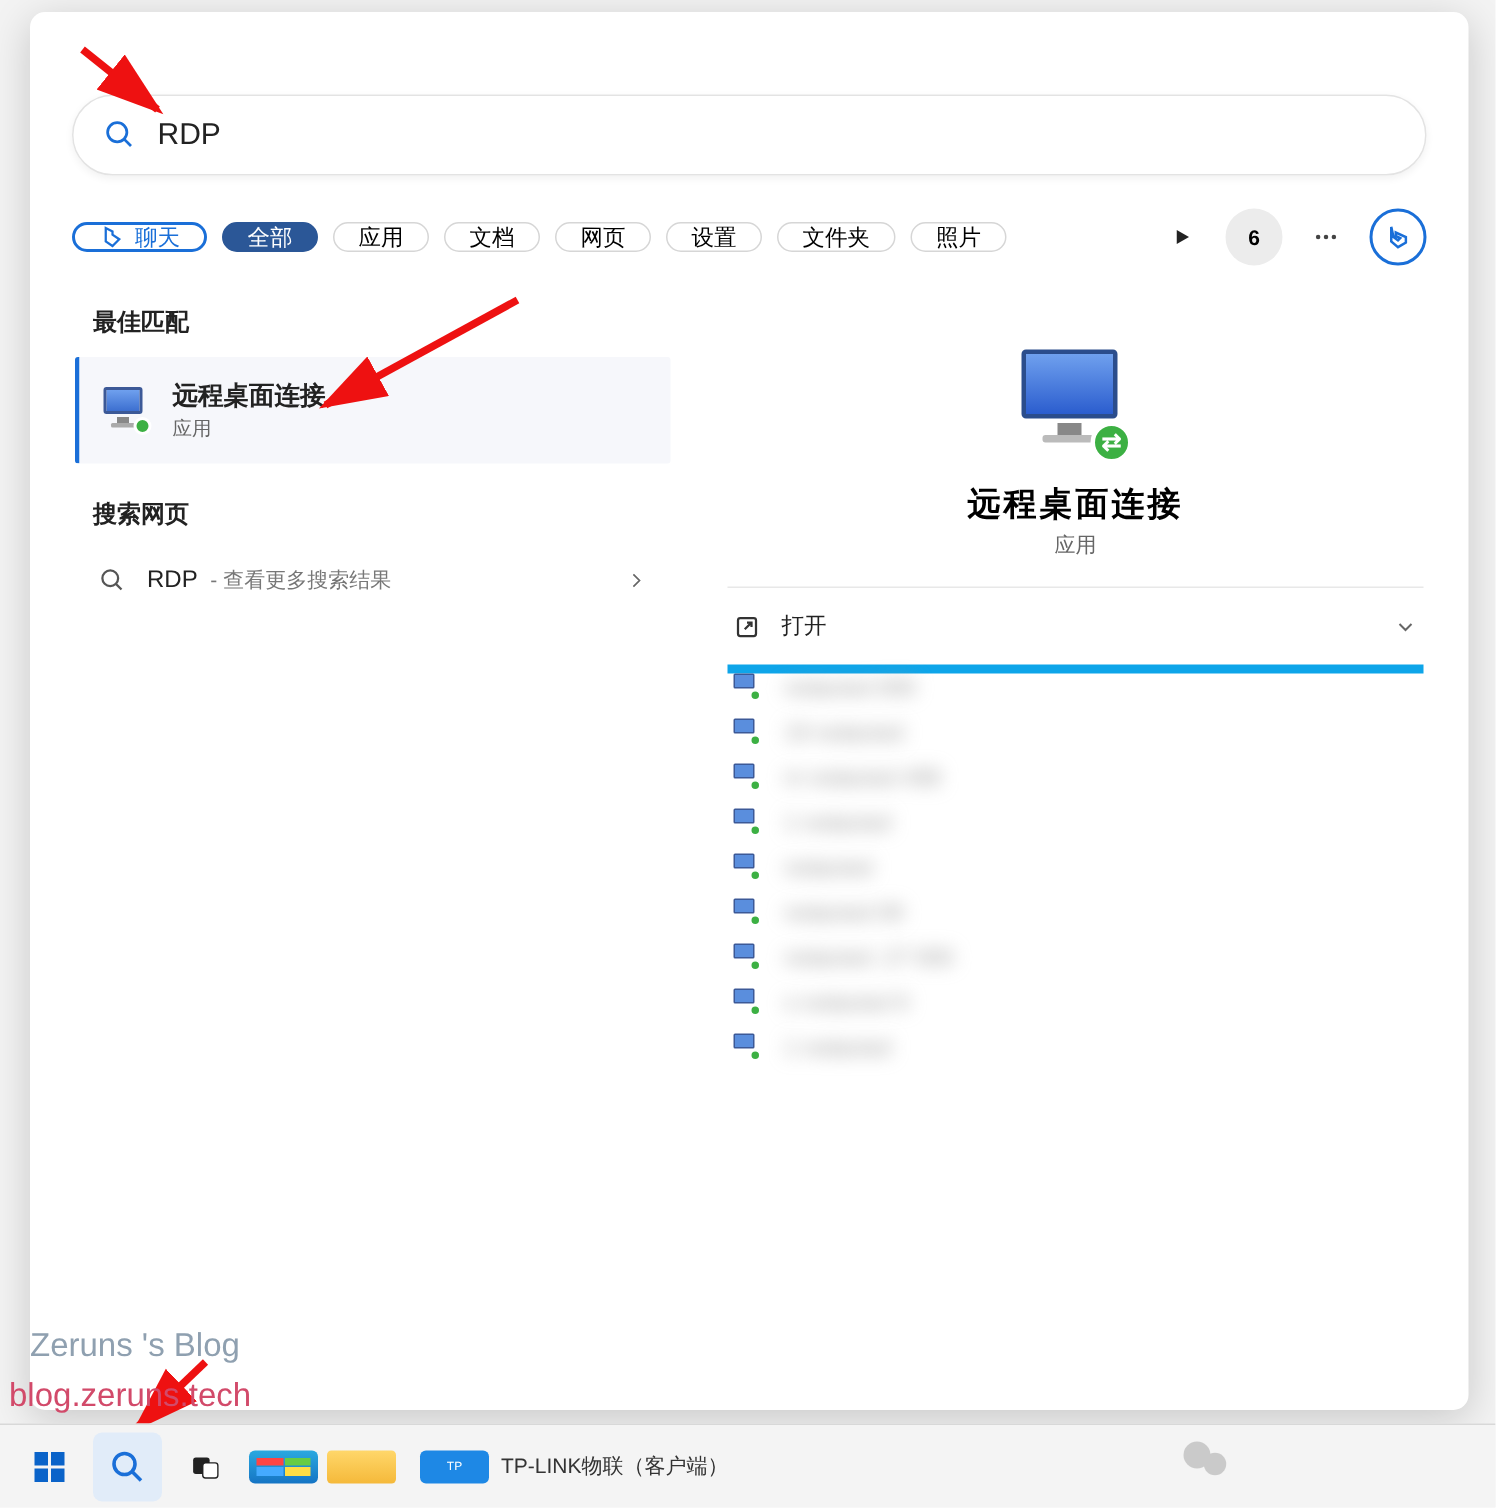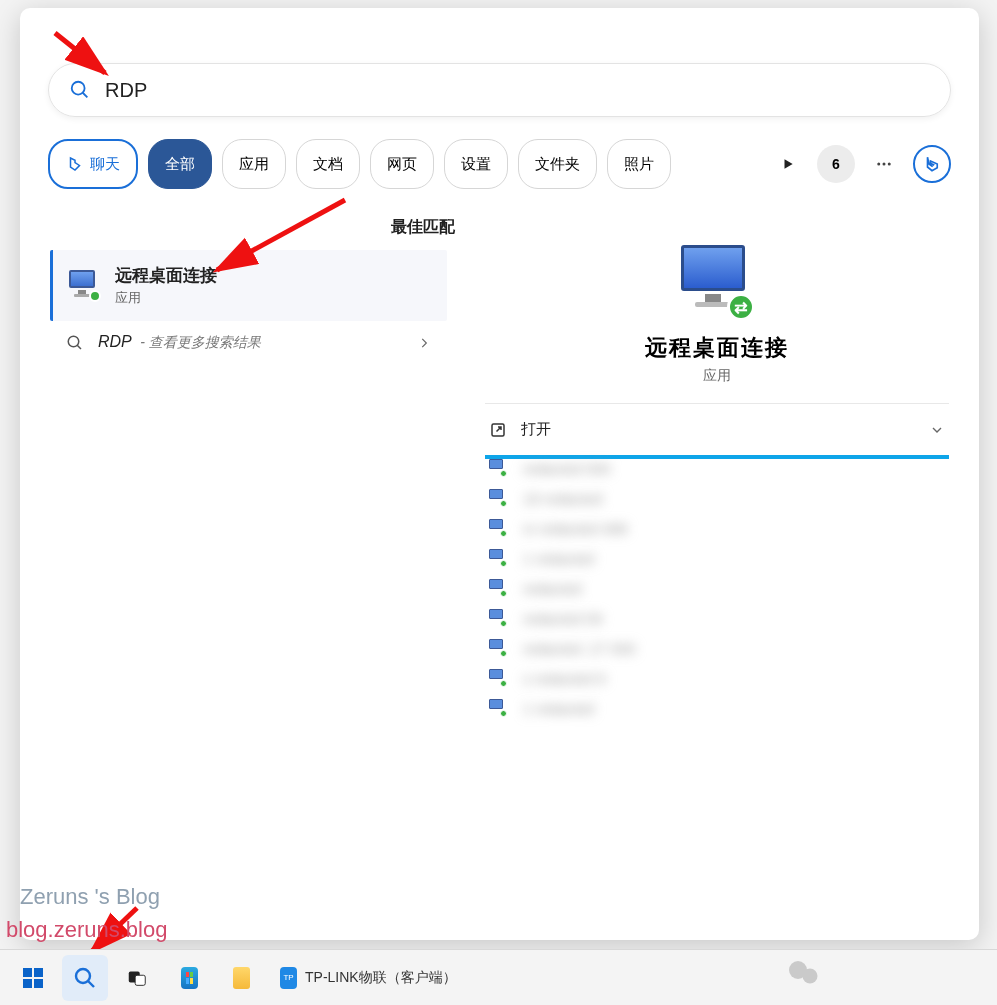--- a/index.html
+++ b/index.html
@@ -40,21 +40,21 @@
     color: #222;
     background: transparent;
   }
   .filter-row {
     display: flex;
     align-items: center;
     padding: 6px 28px 14px 28px;
     gap: 10px;
   }
   .filter-pill {
-    height: 50px;
+    height: 20px;
     border: 1px solid #d6d6d6;
     border-radius: 20px;
     padding: 0 16px;
     display: flex;
     align-items: center;
     font-size: 15px;
     cursor: pointer;
     background: #fff;
     gap:6px;
   }
@@ -64,21 +64,21 @@
   .round-btn {
     width:38px;height:38px;border-radius:50%;
     border:1px solid #e5e5e5;
     display:flex;align-items:center;justify-content:center;
     background:#fff;cursor:pointer;
   }
   .round-btn.badge { background:#ececec; font-size:14px; font-weight:600; border:none;}
   .main-cols { display:flex; flex:1; overflow:hidden; }
   .left-col { flex:0 0 435px; padding: 8px 0 0 30px; }
   .right-col { flex:1; padding: 12px 30px 0 30px; overflow:hidden;}
-  .section-hdr { font-size:16px; font-weight:600; margin:6px 0 12px 12px; color:#222;text-align:right; }
+  .section-hdr { font-size:16px; font-weight:600; margin:6px 0 12px 12px; color:#222; }
   .result-card {
     display:flex; align-items:center; gap:14px;
     padding:14px 16px;
     background:#f6f7fb;
     border-left:3px solid #1a6fd8;
     border-radius:2px;
     margin-right:8px;
   }
   .rdc-icon { width:32px;height:32px; position:relative; }
   .rdc-icon .monitor {
@@ -89,42 +89,42 @@
   .rdc-icon .base{width:16px;height:3px;background:#aaa;position:absolute;top:24px;left:5px;border-radius:1px;}
   .rdc-icon .dot{width:12px;height:12px;background:#3cb043;border-radius:50%;position:absolute;bottom:0;right:0;border:2px solid #fff;}
   .rdc-icon-lg { width:80px;height:80px;position:relative;margin:30px auto 8px auto;}
   .rdc-icon-lg .monitor{width:64px;height:46px;border:3px solid #2b4d8c;background:linear-gradient(#6fa0ee,#2b5dce);position:absolute;top:0;left:4px;border-radius:3px;}
   .rdc-icon-lg .stand{width:16px;height:8px;background:#888;position:absolute;top:49px;left:28px;}
   .rdc-icon-lg .base{width:36px;height:5px;background:#bbb;position:absolute;top:57px;left:18px;border-radius:2px;}
   .rdc-icon-lg .dot{width:28px;height:28px;background:#3cb043;border-radius:50%;position:absolute;bottom:4px;right:2px;border:3px solid #fff;display:flex;align-items:center;justify-content:center;color:#fff;font-weight:bold;}
   .result-card .meta .title{font-size:17px;font-weight:600;color:#222;}
   .result-card .meta .sub{font-size:13px;color:#666;margin-top:2px;}
   .web-row{display:flex;align-items:center;justify-content:space-between;padding:12px 16px;margin-right:8px;cursor:pointer;}
-  .web-row-left{display:flex;align-items:center;gap:14px;font-style:italic;}
+  .web-row-left{display:flex;gap:14px;}
   .web-row .q{font-size:16px;color:#222;}
   .web-row .hint{font-size:14px;color:#777;margin-left:4px;}
   .right-panel {display:flex;flex-direction:column;height:100%;}
   .rp-header{text-align:center;border-bottom:1px solid #e8e8e8;padding-bottom:18px;}
   .rp-title{font-size:22px;font-weight:600;letter-spacing:2px;margin-top:6px;}
   .rp-sub{font-size:14px;color:#666;margin-top:4px;}
-  .rp-action{display:flex;align-items:center;justify-content:space-between;padding:16px 4px;border-bottom:4px solid #0ea5e9;}
+  .rp-action{display:flex;align-items:center;justify-content:space-between;padding:16px 4px;border-bottom:6px solid #0ea5e9;}
   .rp-open{display:flex;align-items:center;gap:14px;font-size:15px;color:#222;cursor:pointer;}
   .recent-label{font-size:14px;color:#444;margin:18px 4px 12px 4px;}
   .recent-list{display:flex;flex-direction:column;gap:12px;padding-left:4px;}
   .recent-item{display:flex;align-items:center;gap:16px;font-size:15px;color:#333;}
   .rdc-mini{width:18px;height:18px;position:relative;flex:0 0 18px;}
   .rdc-mini .m{width:14px;height:10px;border:1px solid #3c5997;background:#5a8edd;position:absolute;top:0;left:0;border-radius:1px;}
   .rdc-mini .d{width:7px;height:7px;background:#3cb043;border-radius:50%;position:absolute;bottom:0;right:0;border:1px solid #fff;}
   .blur{filter:blur(6px);color:#999;}
   .arrow{position:absolute;pointer-events:none;}
   .taskbar{position:absolute;bottom:0;left:0;right:0;height:56px;background:#f4f4f4;border-top:1px solid #d8d8d8;display:flex;align-items:center;padding:0 10px;gap:6px;}
   .tb-btn{width:46px;height:46px;border-radius:6px;display:flex;align-items:center;justify-content:center;cursor:pointer;}
   .tb-btn.active{background:#e1ecf9;}
   .tb-app{display:flex;align-items:center;gap:8px;padding:0 10px;height:46px;border-radius:6px;font-size:14px;color:#333;cursor:pointer;}
-  .tb-ico{width:17px;height:22px;border-radius:4px;}
+  .tb-ico{width:46px;height:22px;border-radius:4px;}
   .wm1{position:absolute;left:20px;bottom:95px;font-size:22px;color:#8fa0b0;font-weight:500;}
   .wm2{position:absolute;left:6px;bottom:62px;font-size:22px;color:#d24a6a;font-weight:500;}
   .wm3{position:absolute;right:10px;bottom:20px;font-size:24px;color:#b7b7b7;font-weight:500;pointer-events:none;}
   .wechat-ovl{position:absolute;right:175px;bottom:14px;width:36px;height:36px;opacity:0.45;}
 </style>
 </head>
 <body>
 
 <div class="search-panel">
 
@@ -197,20 +197,21 @@
             <div class="stand"></div>
             <div class="base"></div>
             <div class="dot"></div>
         </div>
         <div class="meta">
           <div class="title">远程桌面连接</div>
           <div class="sub">应用</div>
         </div>
       </div>
 
+      <div class="section-hdr" style="margin-top:24px;">搜索网页</div>
       <div class="web-row">
         <div class="web-row-left">
           <svg width="18" height="18" viewBox="0 0 24 24" fill="none" stroke="#555" stroke-width="2">
               <circle cx="10" cy="10" r="7"></circle>
               <line x1="20" y1="20" x2="15" y2="15"></line>
             </svg>
           <span>
             <span class="q">RDP</span>
             <span class="hint">- 查看更多搜索结果</span>
           </span>
@@ -334,21 +335,21 @@
 <svg class="arrow" style="bottom:42px;left:82px;" width="70" height="60">
     <defs>
       <marker id="ah3" markerWidth="10" markerHeight="10" refX="8" refY="3" orient="auto">
         <path d="M0,0 L9,3 L0,6 Z" fill="#e11"></path>
       </marker>
     </defs>
     <path d="M55,5 L10,48" stroke="#e11" stroke-width="5" fill="none" marker-end="url(#ah3)"></path>
   </svg>
 
 <div class="wm1">Zeruns 's Blog</div>
-<div class="wm2">blog.zeruns.blog</div>
+<div class="wm2">blog.zeruns.tech</div>
 <div class="wm3">公众号：Zeruns</div>
 
 <div class="taskbar">
   <div class="tb-btn">
     <svg width="24" height="24" viewBox="0 0 24 24">
         <rect x="2" y="2" width="9" height="9" fill="#0a63c9"></rect>
         <rect x="13" y="2" width="9" height="9" fill="#0a63c9"></rect>
         <rect x="2" y="13" width="9" height="9" fill="#0a63c9"></rect>
         <rect x="13" y="13" width="9" height="9" fill="#0a63c9"></rect>
       </svg>

